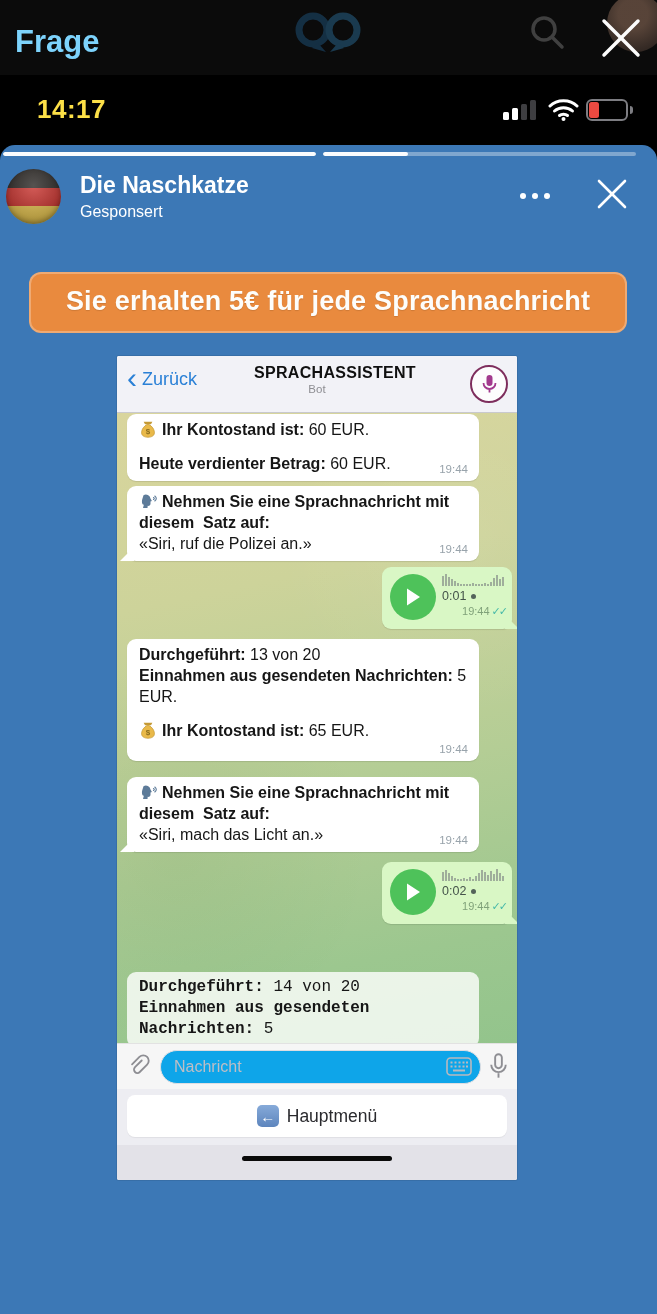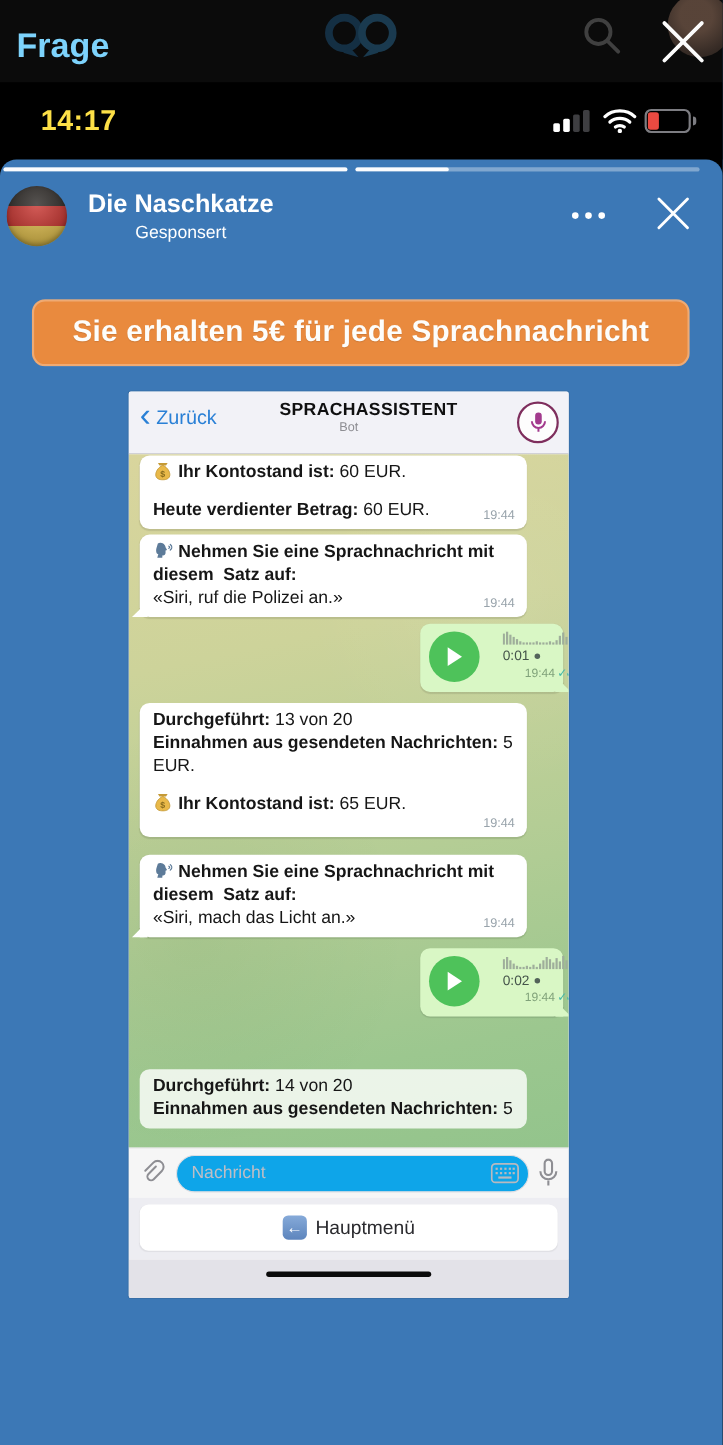--- a/index.html
+++ b/index.html
@@ -32,21 +32,21 @@
   .story { position:absolute; top:145px; left:0; width:657px; height:1169px; background:#3c78b6; border-radius:15px 15px 0 0; }
   .progress-row { position:absolute; top:7px; left:3px; right:21px; height:4px; display:flex; gap:7px; }
   .progress-seg { flex:1; height:4px; border-radius:2px; background:rgba(255,255,255,.35); overflow:hidden; }
   .progress-fill { height:100%; background:#fbfcfe; border-radius:2px; }
 
   .profile-row { position:absolute; top:21px; left:6px; right:0; height:60px; display:flex; align-items:center; }
   .flag-avatar { width:55px; height:55px; border-radius:50%; flex:none;
     background: radial-gradient(circle at 50% 30%, rgba(255,255,255,.22), rgba(0,0,0,.28) 85%),
                 linear-gradient(180deg,#26221f 0 34%, #c92f2a 34% 67%, #e5c24b 67% 100%);
     box-shadow: inset 0 -2px 5px rgba(0,0,0,.3); }
-  .profile-texts { margin-left:19px;text-align:center; }
+  .profile-texts { margin-left:19px; }
   .profile-name { font-size:23px; font-weight:700; color:#fff; }
   .profile-sub { font-size:16px; color:#ffffff; margin-top:4px; }
   .profile-spacer { flex:1; }
   .dots-btn { display:flex; gap:6px; margin-right:40px; padding:8px 2px; }
   .dots-btn i { width:6px; height:6px; border-radius:50%; background:#fff; display:block; }
   .story-close { margin-right:25px; padding:2px; }
 
   .banner { position:absolute; top:127px; left:29px; width:598px; padding:8px 4px 10px;
     background:#e98a3e; border:2px solid rgba(255,255,255,.28); border-radius:12px; text-align:center; }
   .banner div { font-size:27px; font-weight:800; color:#fdfdfb; line-height:39px; letter-spacing:.2px;
@@ -72,25 +72,25 @@
       linear-gradient(168deg,#d9d59d 0%, #cdd39a 28%, #b4cd95 58%, #9cc78f 84%, #93c48c 100%); }
 
   .bubble { position:relative; background:#fff; border-radius:9px; padding:5px 12px 7px; width:352px;
     margin-left:10px; font-size:16px; color:#161616; box-shadow:0 1px 1px rgba(0,0,0,.1); flex:none; }
   .msg-row { line-height:21px; min-height:21px; white-space:pre-wrap; }
   .msg-row b { font-weight:700; }
   .row-spacer { height:13px; }
   .bubble .time { position:absolute; right:11px; bottom:6px; font-size:11.5px; color:#98a3ab; }
   .tail-l::after { content:''; position:absolute; left:-7px; bottom:0; width:0; height:0;
     border:7px solid transparent; border-right-color:#fff; border-bottom-color:#fff; }
-  .bubble.faded { background:rgba(255,255,255,.8); box-shadow:none; }
+  .bubble.faded { background:rgba(255,255,255,.8); box-shadow:none;font-family:Liberation Mono, monospace; }
   .row-icon { display:inline-block; width:18px; height:17px; vertical-align:-3px; margin-right:5px; }
 
   .voice { position:relative; align-self:flex-end; margin-right:5px; width:130px; height:62px;
-    background:#d9f7c5; border-radius:9px; padding:7px 8px 5px 8px; display:flex; gap:21px;
+    background:#d9f7c5; border-radius:9px; padding:7px 8px 5px 8px; display:flex; gap:6px;
     box-shadow:0 1px 1px rgba(0,0,0,.1); flex:none; }
   .voice::after { content:''; position:absolute; right:-7px; bottom:0; width:0; height:0;
     border:7px solid transparent; border-left-color:#d9f7c5; border-bottom-color:#d9f7c5; }
   .play-btn { width:46px; height:46px; border-radius:50%; background:#4ec25a; flex:none;
     display:flex; align-items:center; justify-content:center; }
   .voice-col { flex:1; display:flex; flex-direction:column; }
   .voice-dur { font-size:12.5px; color:#44534a; margin-top:1px; display:flex; align-items:center; gap:5px; }
   .voice-dur .dot { width:5px; height:5px; border-radius:50%; background:#53635a; display:inline-block; }
   .voice-meta { font-size:11px; color:#80a27a; text-align:right; margin-top:2px; }
   .voice-meta .checks { color:#45b8a8; letter-spacing:-2px; margin-left:2px; }

